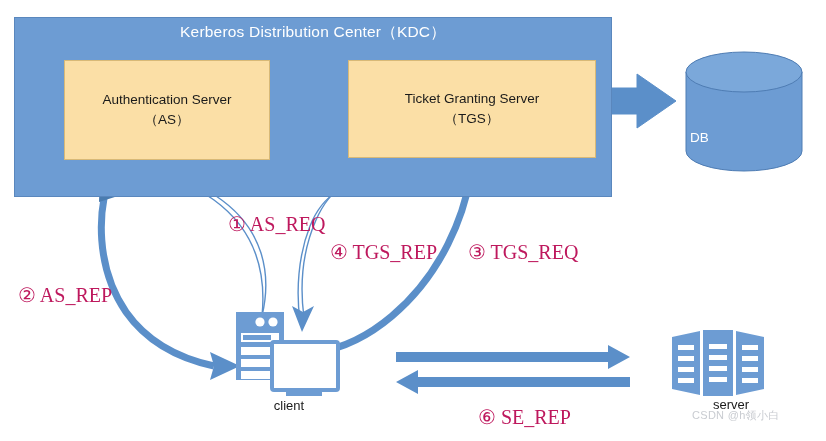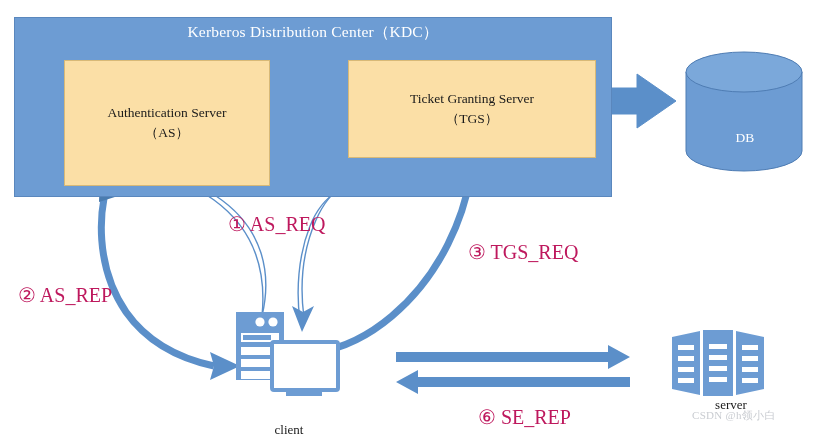--- a/index.html
+++ b/index.html
@@ -1,49 +1,49 @@
 <!DOCTYPE html>
 <html><head>
 <meta charset="utf-8">
 <style>
   html,body{margin:0;padding:0;background:#ffffff;}
   body{width:826px;height:441px;overflow:hidden;
        font-family:"Liberation Sans","DejaVu Sans",sans-serif;}
   #stage{position:relative;width:826px;height:441px;background:#fff;}
   #svgroot{position:absolute;left:0;top:0;width:826px;height:441px;}
 
-  .abs{position:absolute;font-family:Liberation Serif, serif;}
+  .abs{position:absolute;}
 
   
   .kdc-box{left:14px;top:17px;width:598px;height:180px;
            background:#6D9CD3;border:1px solid #5a87bd;box-sizing:border-box;}
   .kdc-title{left:14px;top:22px;width:598px;text-align:center;
              color:#ffffff;font-size:15.5px;letter-spacing:.2px;white-space:nowrap;}
 
   .srv-box{background:#FBDFA6;border:1px solid #d8b977;box-sizing:border-box;
            display:flex;flex-direction:column;align-items:center;justify-content:center;
            color:#1a1a1a;font-size:13.5px;line-height:1.45;text-align:center;}
-  .as-box{left:64px;top:60px;width:206px;height:126px;}
+  .as-box{left:64px;top:60px;width:206px;height:100px;}
   .tgs-box{left:348px;top:60px;width:248px;height:98px;}
 
   
   .step{color:#be185d;font-family:"Liberation Serif","DejaVu Serif",serif;
         font-size:20px;white-space:nowrap;}
   .l-as-req {left:228px;top:212px;}
   .l-tgs-rep{left:330px;top:240px;}
   .l-tgs-req{left:468px;top:240px;}
   .l-as-rep {left:18px; top:283px;}
   .l-se-req {left:476px;top:334px;}
   .l-se-rep {left:478px;top:405px;}
 
   .node-cap{font-size:13px;color:#1a1a1a;text-align:center;white-space:nowrap;}
-  .cap-client{left:234px;top:422px;width:110px;text-align:center;}
+  .cap-client{left:234px;top:398px;width:110px;text-align:center;}
   .cap-server{left:676px;top:397px;width:110px;}
 
-  .db-text{left:690px;top:130px;width:110px;text-align:center;
+  .db-text{left:690px;top:130px;width:110px;
            color:#ffffff;font-size:13.5px;}
 
   .watermark{left:692px;top:408px;color:#c9ccd1;font-size:11px;
              white-space:nowrap;letter-spacing:.3px;}
 </style>
 </head>
 <body>
 
 <div id="stage">
 
@@ -152,20 +152,21 @@
   <div class="abs srv-box tgs-box">
     <span>Ticket Granting Server</span>
     <span>（TGS）</span>
   </div>
 
   <div class="abs db-text">DB</div>
 
   <div class="abs step l-as-req">① AS_REQ</div>
   <div class="abs step l-as-rep">② AS_REP</div>
   <div class="abs step l-tgs-req">③ TGS_REQ</div>
+  <div class="abs step l-tgs-rep">④ TGS_REP</div>
   <div class="abs step l-se-rep">⑥ SE_REP</div>
 
   <div class="abs node-cap cap-client">client</div>
   <div class="abs node-cap cap-server">server</div>
 
   <div class="abs watermark">CSDN @h领小白</div>
 
 </div>
 
 </body></html>

